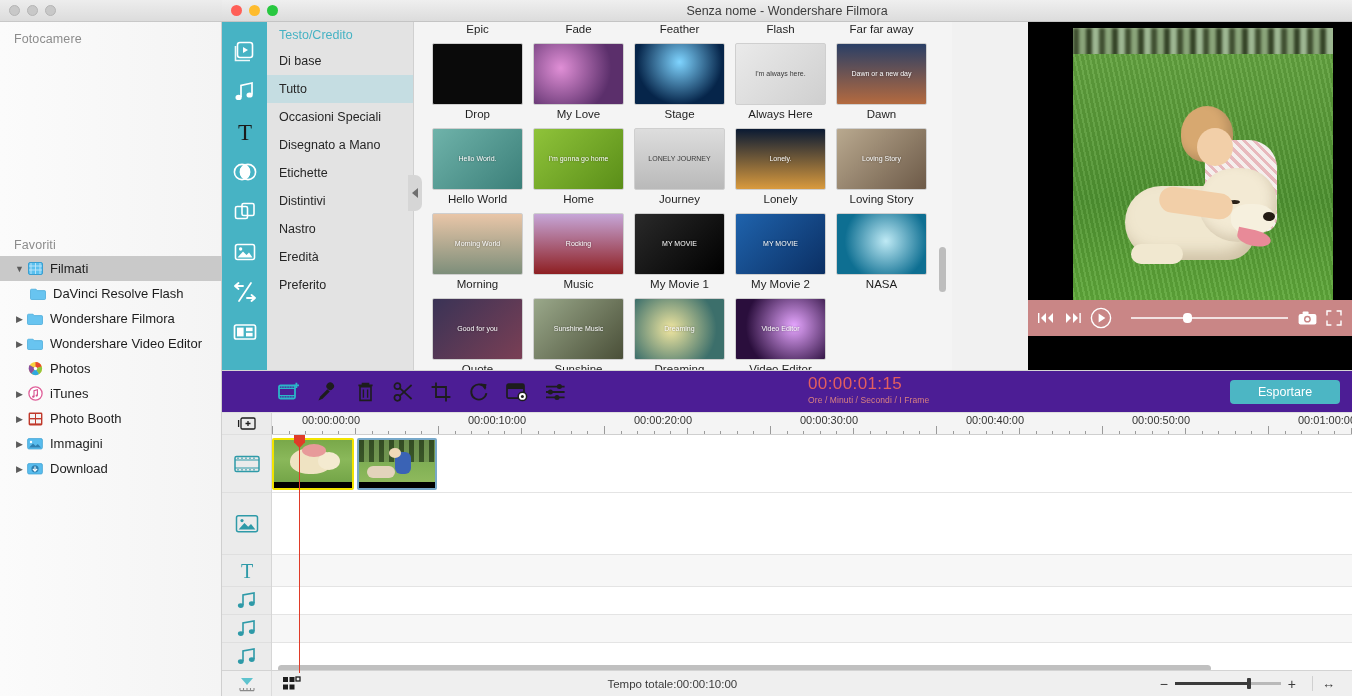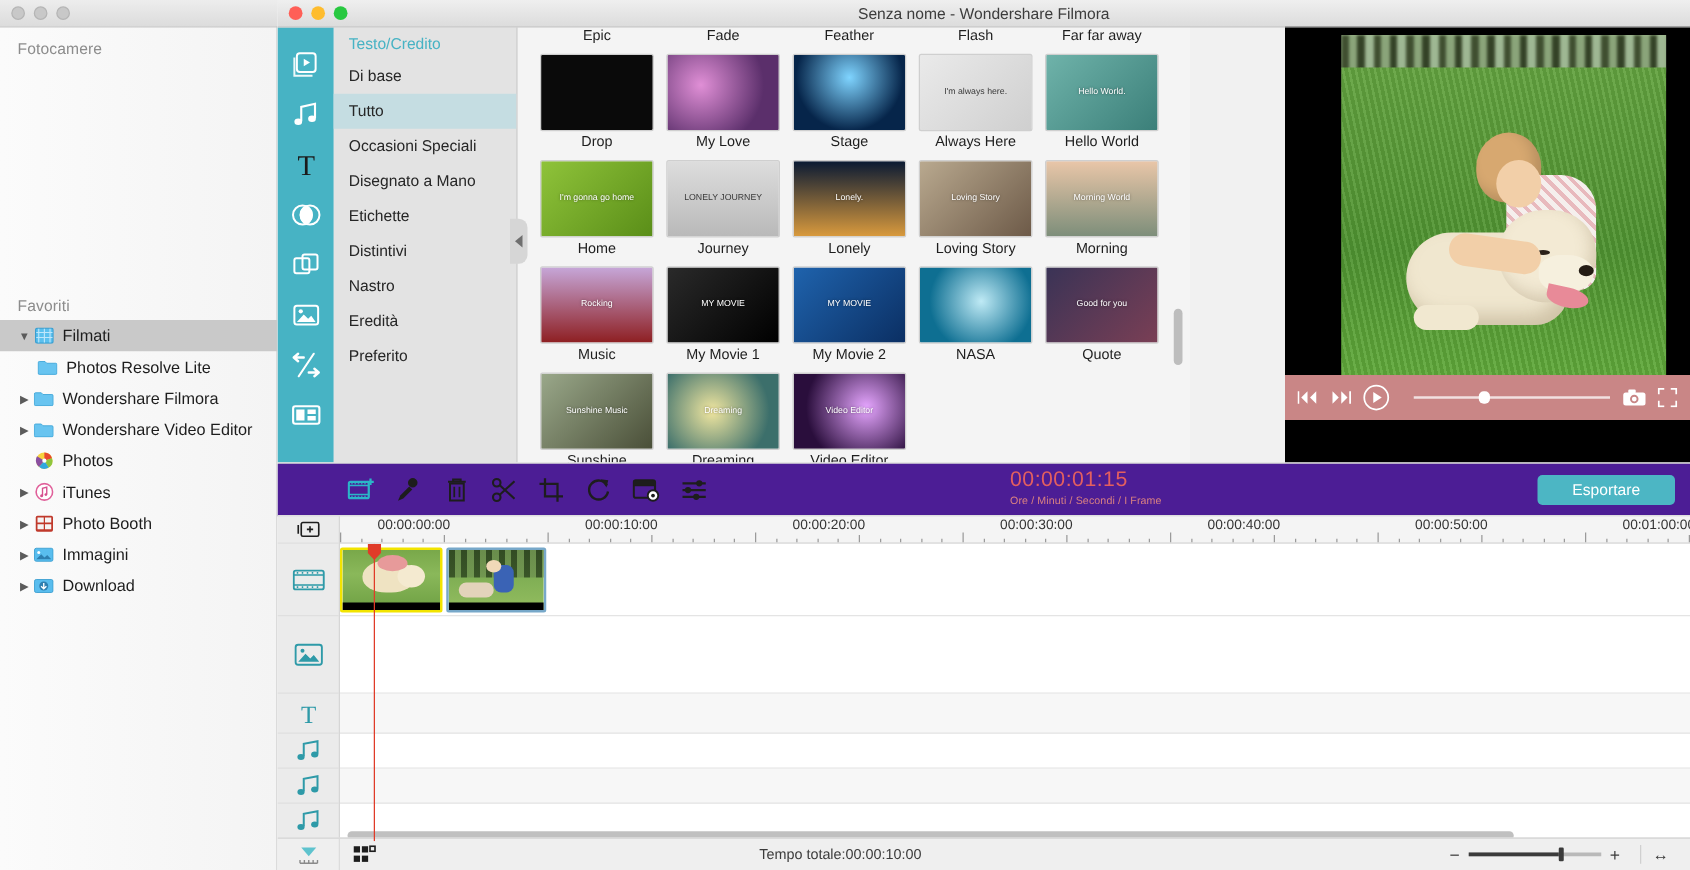--- a/index.html
+++ b/index.html
@@ -292,21 +292,21 @@
         </span>
         <span>Filmati</span>
       </div>
 
       <div class="finder-row ind2">
         <span class="ficon">
           <svg width="16" height="12" viewBox="0 0 16 12">
             <path d="M0.5 2.2 a1 1 0 0 1 1-1 H6 l1.4 1.4 H14.5 a1 1 0 0 1 1 1 V10.5 a1 1 0 0 1-1 1 H1.5 a1 1 0 0 1-1-1z" fill="#68c4f0" stroke="#3fa6d8" stroke-width="0.7"></path>
           </svg>
         </span>
-        <span>Photos Resolve Lite</span>
+        <span>DaVinci Resolve Flash</span>
       </div>
 
       <div class="finder-row ind1">
         <span class="disc">▶</span>
         <span class="ficon">
           <svg width="16" height="12" viewBox="0 0 16 12">
             <path d="M0.5 2.2 a1 1 0 0 1 1-1 H6 l1.4 1.4 H14.5 a1 1 0 0 1 1 1 V10.5 a1 1 0 0 1-1 1 H1.5 a1 1 0 0 1-1-1z" fill="#68c4f0" stroke="#3fa6d8" stroke-width="0.7"></path>
           </svg>
         </span>
         <span>Wondershare Filmora</span>
@@ -425,20 +425,26 @@
           </div>
           <div class="thumb">
             <div class="pic" style="background: radial-gradient(circle at 50% 30%, rgb(127, 212, 255), rgb(6, 37, 74) 70%);"></div>
             <div class="cap">Stage</div>
           </div>
           <div class="thumb">
             <div class="pic" style="background: linear-gradient(135deg, rgb(234, 234, 234), rgb(207, 207, 207));">
               <div class="tt" style="color: rgb(58, 58, 58); text-shadow: none;">I'm always here.</div>
             </div>
             <div class="cap">Always Here</div>
+          </div>
+          <div class="thumb">
+            <div class="pic" style="background: linear-gradient(rgb(42, 63, 102), rgb(180, 106, 63));">
+              <div class="tt">Dawn or a new day</div>
+            </div>
+            <div class="cap">Dawn</div>
           </div>
           <div class="thumb">
             <div class="pic" style="background: linear-gradient(135deg, rgb(111, 179, 170), rgb(59, 127, 121));">
               <div class="tt">Hello World.</div>
             </div>
             <div class="cap">Hello World</div>
           </div>
           <div class="thumb">
             <div class="pic" style="background: linear-gradient(135deg, rgb(143, 195, 58), rgb(90, 142, 24));">
               <div class="tt">I'm gonna go home</div>

